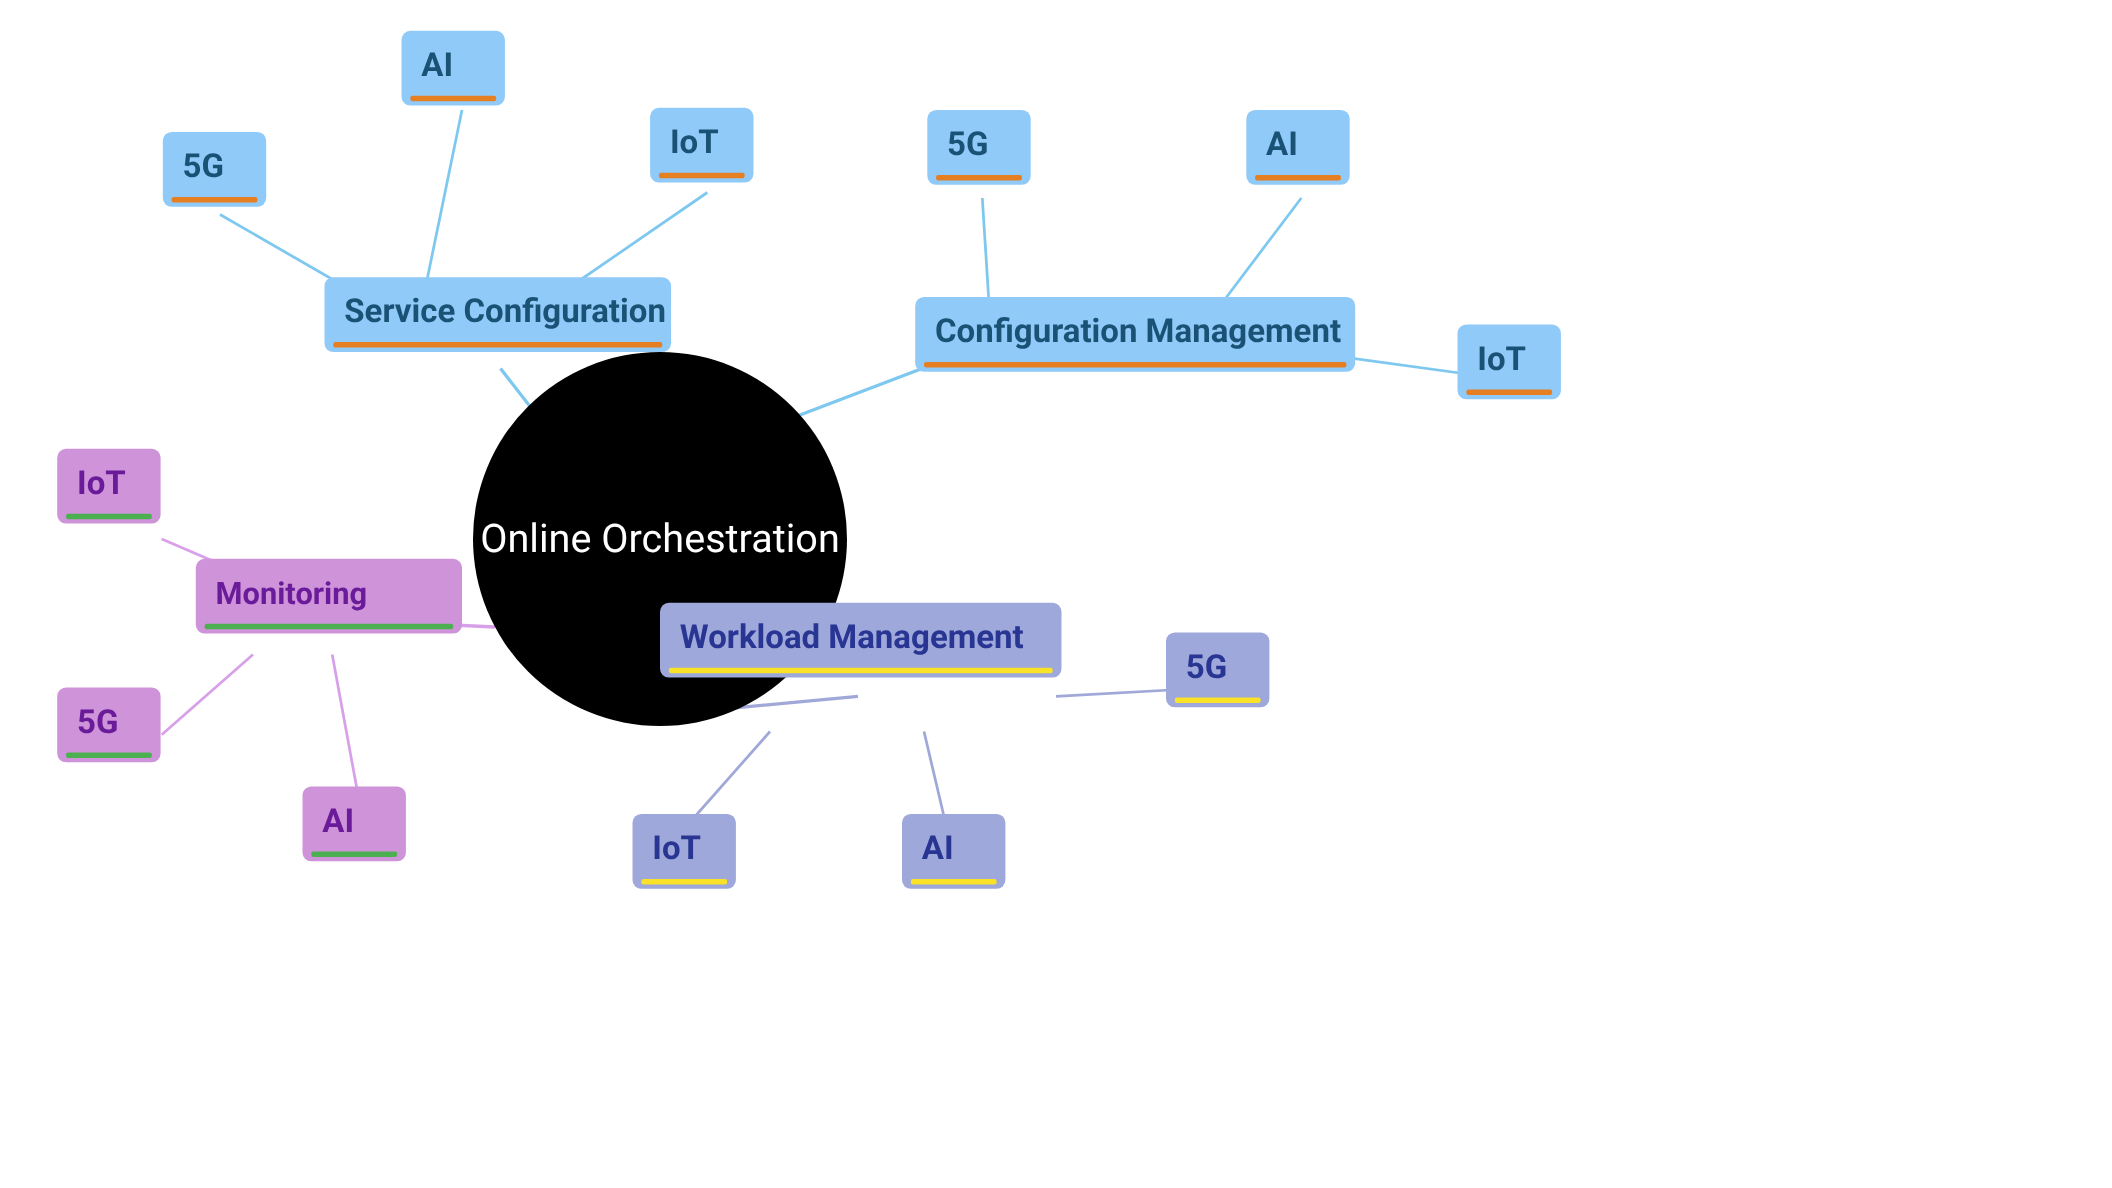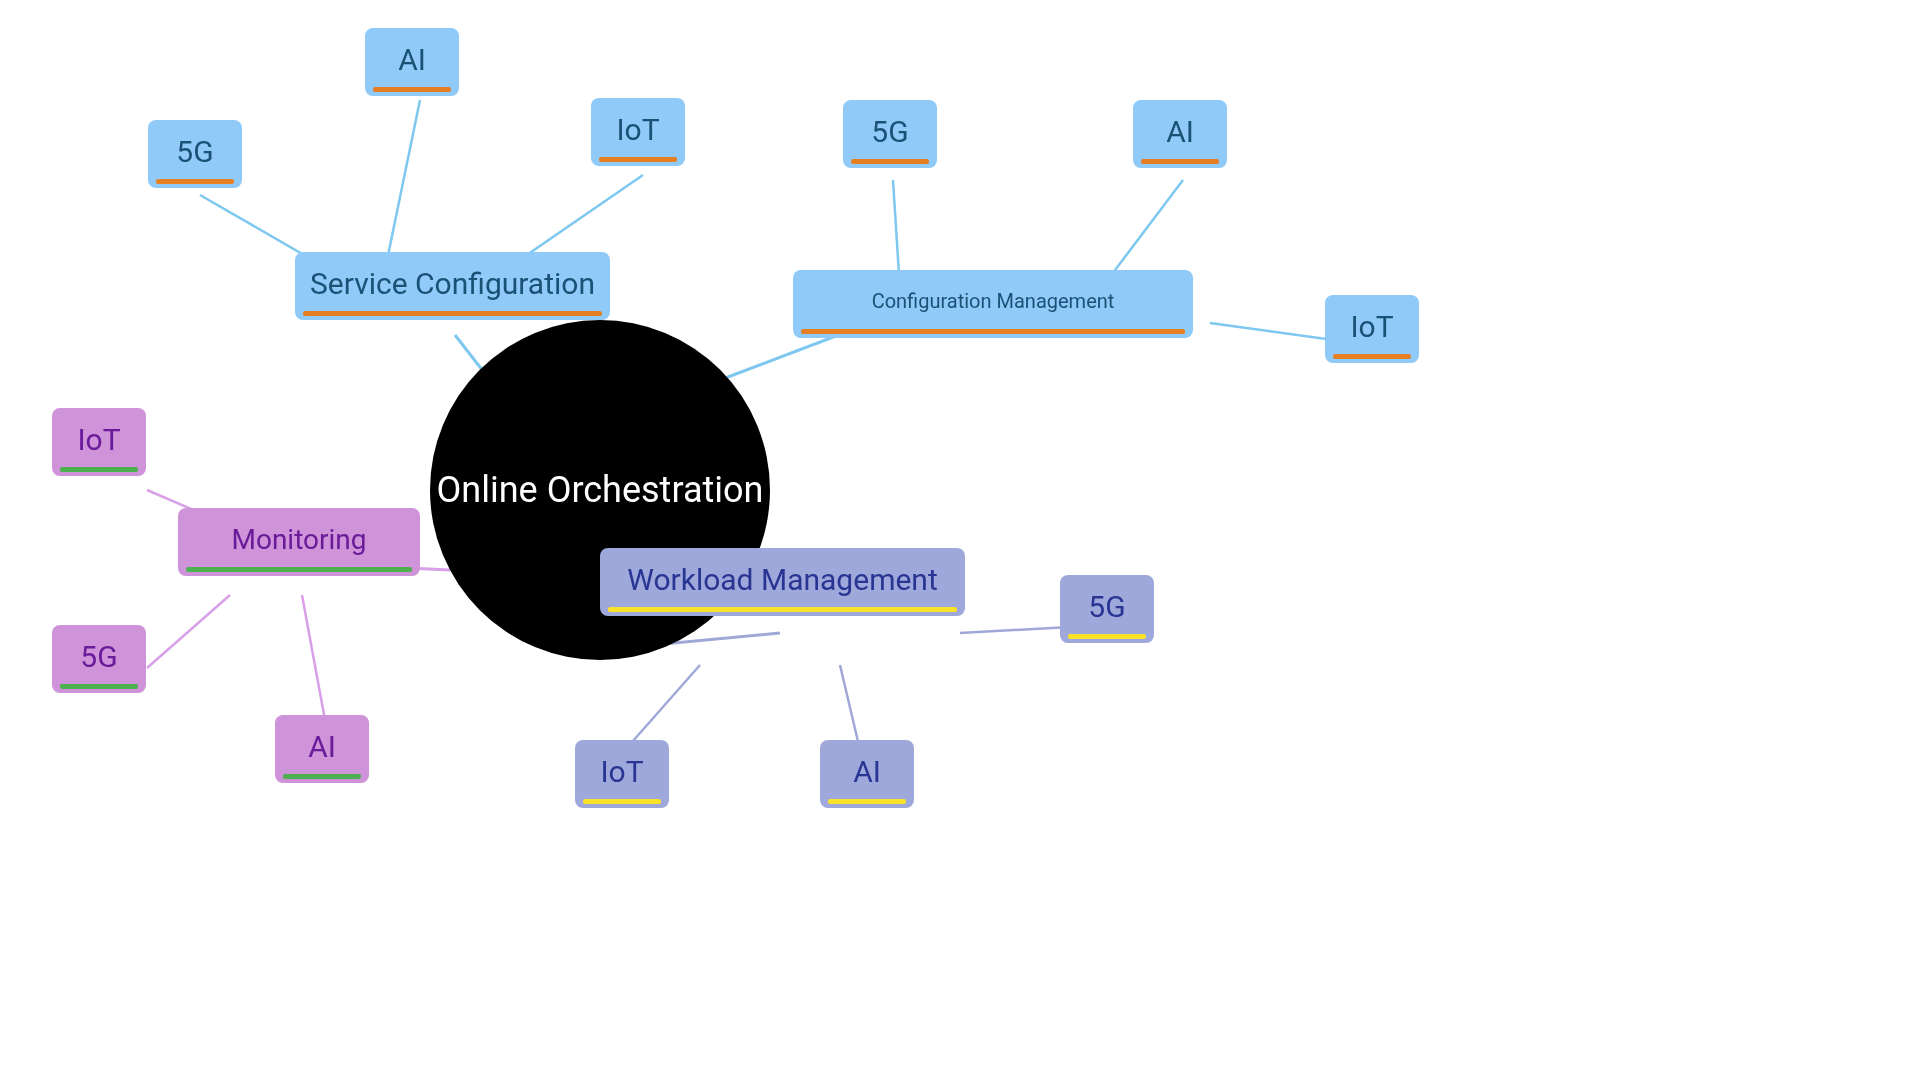--- a/index.html
+++ b/index.html
@@ -16,24 +16,24 @@
       position: absolute;
       top: 0; left: 0;
       width: 1920px;
       height: 1080px;
     }
 
     .node-label {
       position: absolute;
       border-radius: 8px;
       font-size: 28px;
-      font-weight: 400;
+      font-weight: 700;
       display: flex;
       align-items: center;
-      justify-content: center;
+      justify-content: flex-start;
       text-align: center;
       padding: 10px 18px;
       padding-bottom: 16px;
       white-space: nowrap;
     }
 
     .node-label::after {
       content: '';
       position: absolute;
       bottom: 4px;
@@ -135,21 +135,21 @@
 </div>
 
 <div class="node-label blue-node" style="left: 148px; top: 120px; width: 94px; height: 68px; font-size: 30px;">
   <span>5G</span>
 </div>
 
 <div class="node-label blue-node" style="left: 591px; top: 98px; width: 94px; height: 68px; font-size: 30px;">
   <span>IoT</span>
 </div>
 
-<div class="node-label blue-node" style="left: 793px; top: 270px; width: 400px; height: 68px; font-size: 20px;">
+<div class="node-label blue-node" style="left: 832px; top: 270px; width: 400px; height: 68px; font-size: 30px;">
   <span>Configuration Management</span>
 </div>
 
 <div class="node-label blue-node" style="left: 843px; top: 100px; width: 94px; height: 68px; font-size: 30px;">
   <span>5G</span>
 </div>
 
 <div class="node-label blue-node" style="left: 1133px; top: 100px; width: 94px; height: 68px; font-size: 30px;">
   <span>AI</span>
 </div>

